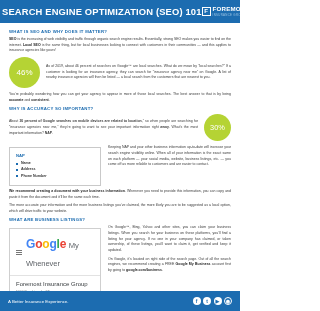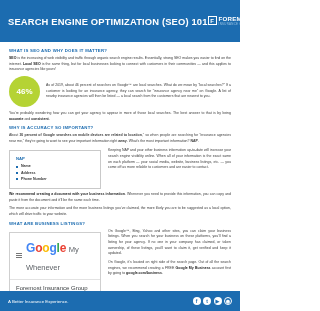--- a/index.html
+++ b/index.html
@@ -6,23 +6,23 @@
   html, body {
     width: 240px; height: 311px;
     font-family: "Liberation Sans", sans-serif;
     background: #ffffff;
     overflow: hidden;
   }
   .page { position: relative; width: 240px; height: 311px; background:#fff; }
 
   
   .header {
-    height: 42px; background: #1c6cb0;
+    height: 23px; background: #1c6cb0;
     display: flex; align-items: center; justify-content: space-between;
-    padding: 0 7px 0 8px;
+    padding: 0 7px 0 2px;
   }
   .header-title {
     color: #ffffff; font-size: 9.4px; font-weight: bold;
     letter-spacing: 0.15px; white-space: nowrap;
   }
   .logo { display: flex; align-items: center; gap: 2px; }
   .logo-mark {
     width: 9px; height: 9px; border: 1px solid #fff;
     display:flex; align-items:center; justify-content:center;
     color:#fff; font-size:6px; font-weight:bold; line-height:1;
@@ -43,21 +43,21 @@
   }
   p.txt b { color: #222; }
   .blue-b { color:#1c6cb0; font-weight:bold; }
 
   
   .stat-row { display: flex; align-items: center; gap: 6px; margin: 3px 0 4px 0; }
   .circle {
     flex: 0 0 auto; border-radius: 50%;
     background: #b5d334; color: #ffffff;
     display: flex; align-items: center; justify-content: center;
-    font-weight: bold;
+    font-weight: normal;
   }
   .circle.c46 { width: 31px; height: 31px; font-size: 8px; }
   .circle.c30 { width: 27px; height: 27px; font-size: 7.4px; }
   .stat-txt { font-size: 3.5px; line-height: 1.6; color: #3a3a3a; text-align: justify; }
 
   
   .cols { display: flex; gap: 7px; align-items: flex-start; }
   .col-l { width: 92px; flex: 0 0 92px; }
   .col-r { flex: 1; }
 
@@ -136,20 +136,21 @@
       <div class="circle c46">46%</div>
       <div class="stat-txt">As of 2019, about 46 percent of searches on Google™ are local searches. What do we mean by “local searches?” If a customer is looking for an insurance agency, they can search for “insurance agency near me” on Google. A list of nearby insurance agencies will then be listed — a local search from the customers that are nearest to you.</div>
     </div>
 
     <p class="txt"><span>You’re probably wondering how you can get your agency to appear in more of those local searches. The best answer to that is by being </span><b>accurate</b><span> and </span><b>consistent</b><span>.</span></p>
 
     <h2 class="sec">WHY IS ACCURACY SO IMPORTANT?</h2>
 
     <div class="stat-row">
       <div class="stat-txt"><span>About </span><b>30 percent of Google searches on mobile devices are related to location</b><span>,” so when people are searching for “insurance agencies near me,” they’re going to want to see your important information right </span><b>away</b><span>. What’s the most important information? </span><b>NAP</b><span>.</span></div>
+      <div class="circle c30">30%</div>
     </div>
 
     <div class="cols">
       <div class="col-l">
         <div class="nap-box">
           <div class="nap-title">NAP</div>
           <ul class="nap-list">
             <li>Name</li>
             <li>Address</li>
             <li>Phone Number</li>

